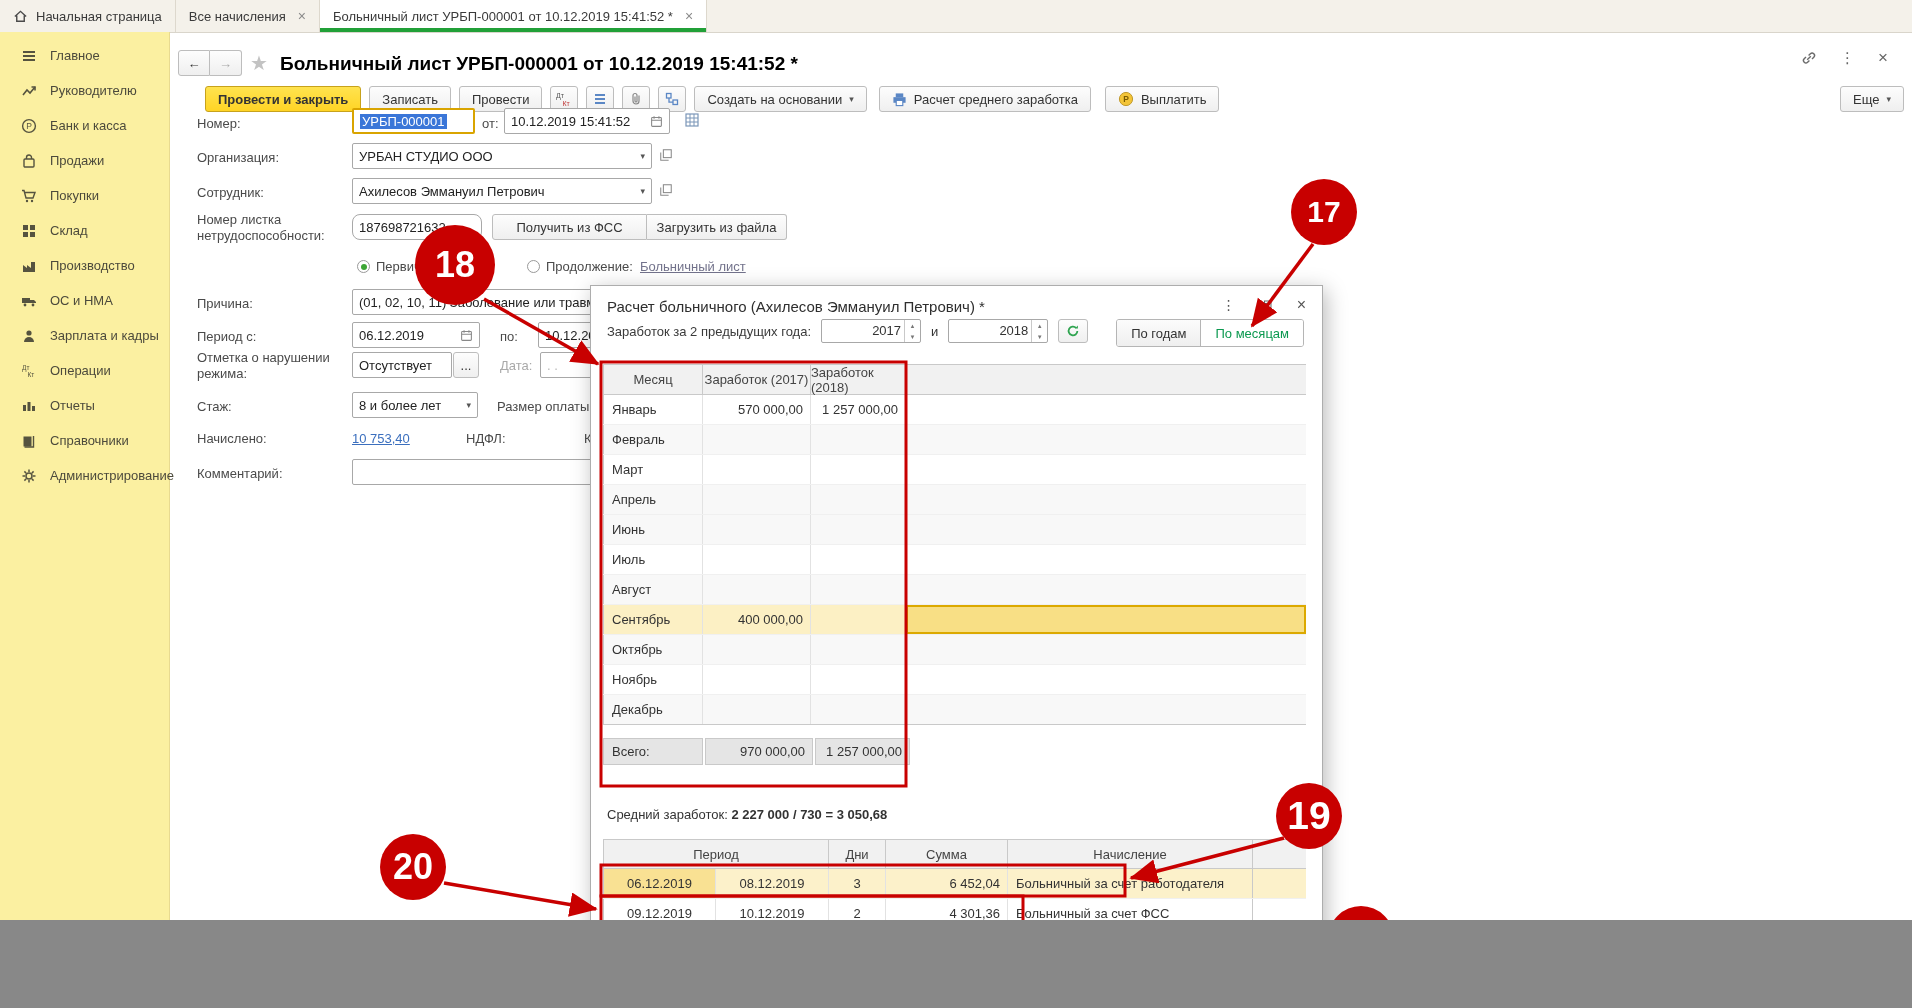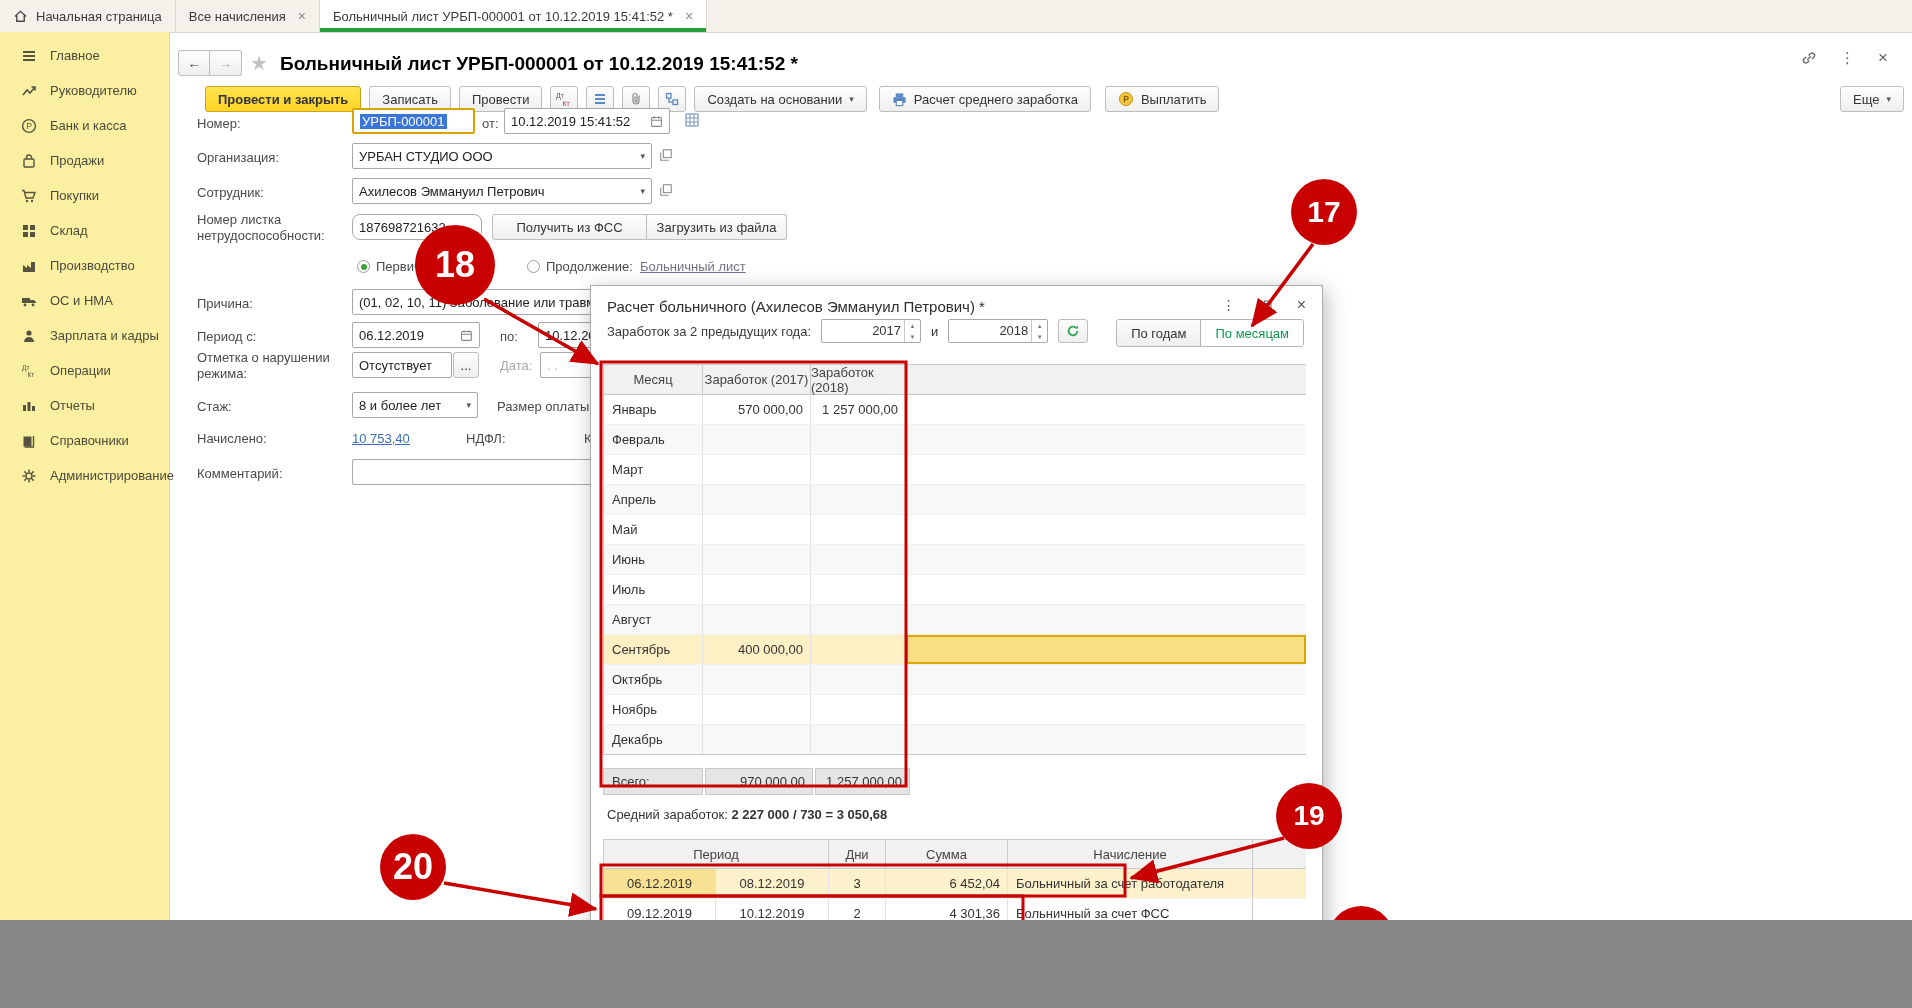--- a/index.html
+++ b/index.html
@@ -458,26 +458,20 @@
           <div class="mc c2"></div>
           <div class="mc c3"></div>
           <div class="mc c4"></div>
         </div>
       <div class="mrow alt">
           <div class="mc c1">Апрель</div>
           <div class="mc c2"></div>
           <div class="mc c3"></div>
           <div class="mc c4"></div>
         </div>
-      <div class="mrow">
-          <div class="mc c1">Май</div>
-          <div class="mc c2"></div>
-          <div class="mc c3"></div>
-          <div class="mc c4"></div>
-        </div>
       <div class="mrow alt">
           <div class="mc c1">Июнь</div>
           <div class="mc c2"></div>
           <div class="mc c3"></div>
           <div class="mc c4"></div>
         </div>
       <div class="mrow">
           <div class="mc c1">Июль</div>
           <div class="mc c2"></div>
           <div class="mc c3"></div>
@@ -575,17 +569,17 @@
     <rect x="601" y="865" width="524" height="31" fill="none" stroke="#c80000" stroke-width="3"></rect>
     <rect x="601" y="896" width="422" height="30" fill="none" stroke="#c80000" stroke-width="3"></rect>
     <line x1="1313" y1="244" x2="1252" y2="326" stroke="#c80000" stroke-width="3.5" marker-end="url(#ah)"></line>
     <line x1="484" y1="299" x2="598" y2="364" stroke="#c80000" stroke-width="3.5" marker-end="url(#ah)"></line>
     <line x1="1284" y1="838" x2="1131" y2="878" stroke="#c80000" stroke-width="3.5" marker-end="url(#ah)"></line>
     <line x1="444" y1="883" x2="596" y2="909" stroke="#c80000" stroke-width="3.5" marker-end="url(#ah)"></line>
     <line x1="1337" y1="958" x2="1228" y2="982" stroke="#c80000" stroke-width="3.5" marker-end="url(#ah)"></line>
   </svg>
   <div class="ann" style="left:1291px;top:179px;width:66px;height:66px;font-size:30px;">17</div>
   <div class="ann" style="left:415px;top:225px;width:80px;height:80px;font-size:36px;">18</div>
-  <div class="ann" style="left:1276px;top:783px;width:66px;height:66px;font-size:28px;">19</div>
+  <div class="ann" style="left:1276px;top:783px;width:66px;height:66px;font-size:39px;">19</div>
   <div class="ann" style="left:380px;top:834px;width:66px;height:66px;font-size:36px;">20</div>
   <div class="ann" style="left:1328px;top:906px;width:66px;height:66px;font-size:30px;">21</div>
 
 </div>
 
 </body></html>

